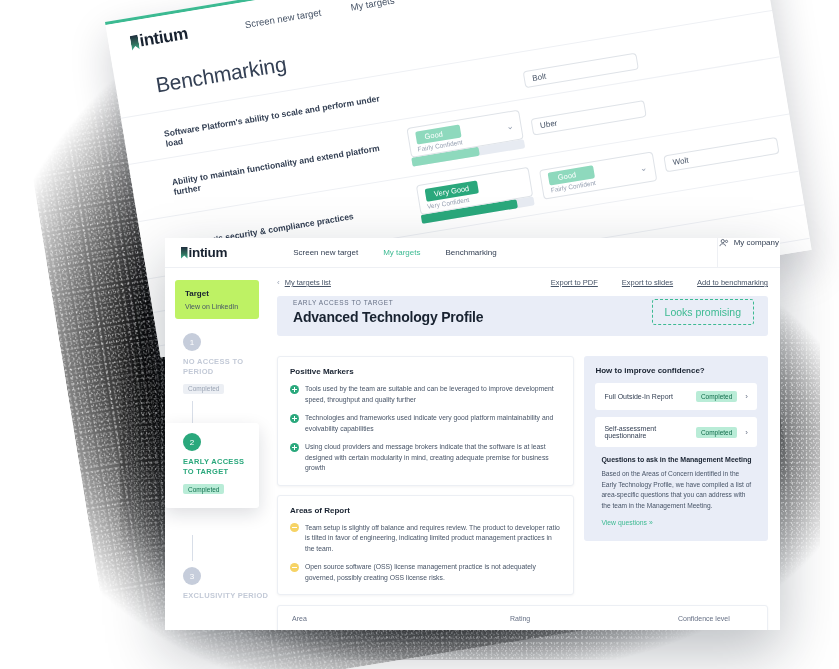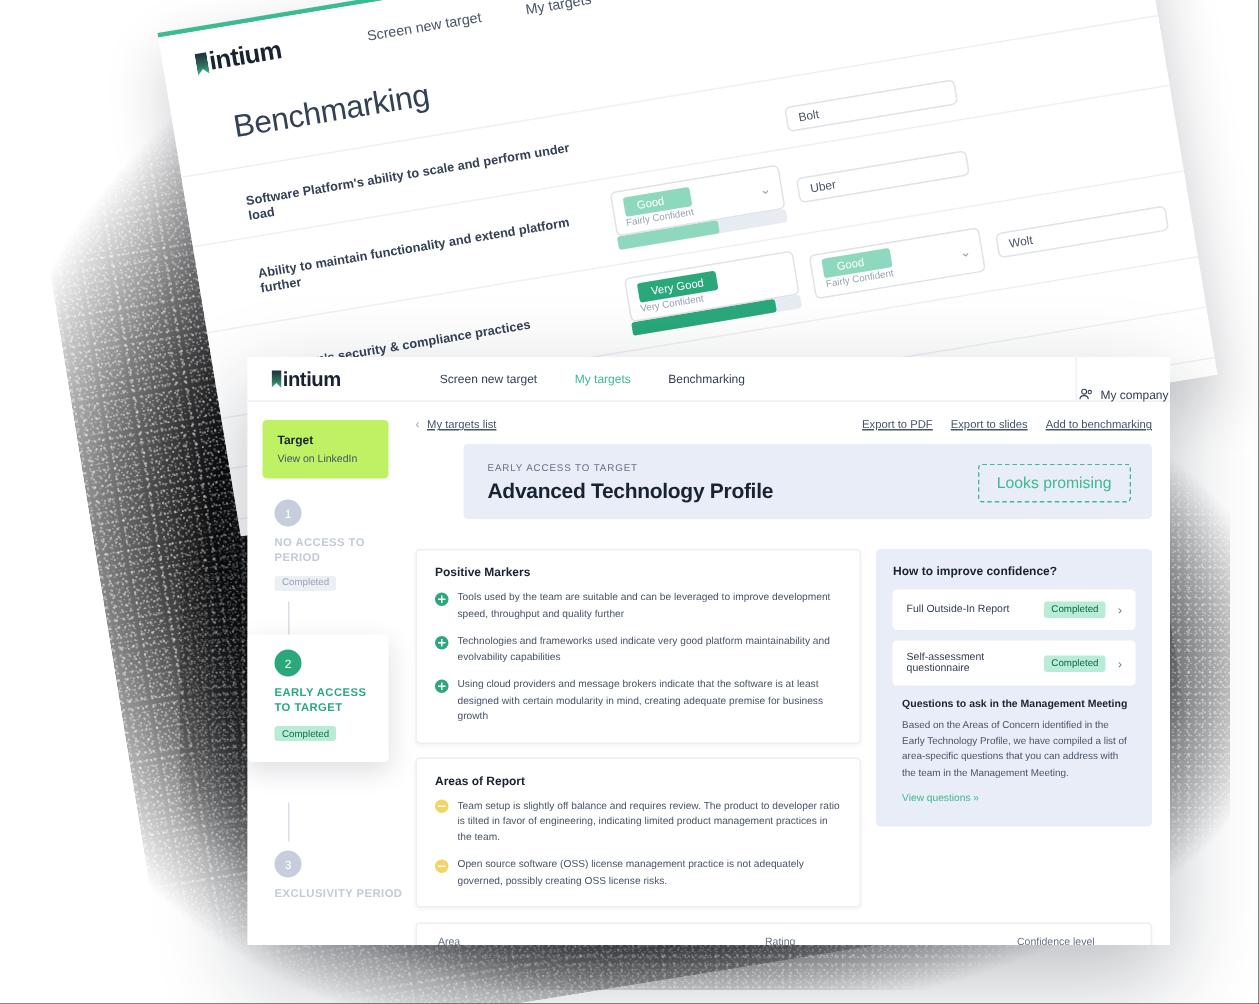--- a/index.html
+++ b/index.html
@@ -99,21 +99,21 @@
   .fw-nav {
     height:30px; display:flex; align-items:center; padding:0 0 0 16px;
     border-bottom:1px solid #eef0f4; background:#fff;
   }
   .fw-logo { font-size:13.5px; font-weight:700; color:#182230; letter-spacing:-.3px; display:flex; align-items:center; }
   .fw-logo .logo-mark { width:6.5px; height:12px; }
   .fw-logo .logo-mark:before { width:6.5px; height:12px; }
   .fw-links { margin-left:66px; display:flex; gap:25px; font-size:8px; color:#344054; }
   .fw-links .active { color:#3cba92; }
   .fw-mycompany {
-    margin-left:auto; display:flex; align-items:flex-end; gap:5px; height:30px;
+    margin-left:auto; display:flex; align-items:flex-start; gap:5px; height:30px;
     padding:0 1px; border-left:1px solid #eef0f4; font-size:8px; color:#344054;
   }
 
   .fw-main { display:flex; height:362px; background:#fff; }
 
   
   .rail { width:104px; padding:12px 0 0 10px; position:relative; }
   .target-card { background:#bef264; border-radius:3px; padding:9px 10px; width:84px; }
   .target-card .t1 { font-size:8px; font-weight:700; color:#182230; margin-bottom:5px; }
   .target-card .t2 { font-size:7px; color:#475467; }
@@ -137,26 +137,26 @@
     position:absolute; left:-10px; top:-10px; width:94px; height:auto;
     background:#fff; box-shadow:0 6px 18px rgba(16,24,40,.14); border-radius:3px;
     padding:10px 10px 12px 18px; z-index:3;
   }
 
   
   .content { flex:1; padding:10px 12px 0 8px; }
   .crumbrow { display:flex; align-items:center; font-size:7.5px; }
   .crumb { color:#475467; text-decoration:underline; }
   .crumb-chev { color:#98a2b3; margin-right:5px; font-size:8px; }
-  .crumb-actions { margin-left:auto; display:flex; gap:12px; }
+  .crumb-actions { margin-left:auto; display:flex; gap:24px; }
   .crumb-actions a { color:#475467; text-decoration:underline; font-size:7.5px; }
 
   .profile-head {
     margin-top:9px; background:#e9edf7; border-radius:3px;
-    padding:13px 14px 11px 16px; display:flex; align-items:flex-start;margin-left:32px;
+    padding:3px 14px 11px 16px; display:flex; align-items:flex-start;
   }
   .ph-kicker { font-size:6.5px; letter-spacing:.6px; color:#667085; margin-bottom:3px; }
   .ph-title { font-size:14px; font-weight:700; color:#182230; letter-spacing:-.2px; }
   .promising {
     margin-left:auto; border:1.3px dashed #3cba92; border-radius:3px;
     color:#3cba92; font-size:10.5px; padding:6px 12px; background:transparent;
   }
 
   .cols { display:flex; gap:10px; margin-top:20px; align-items:flex-start; }
   .col-left { flex:1.62; display:flex; flex-direction:column; gap:9px; }

